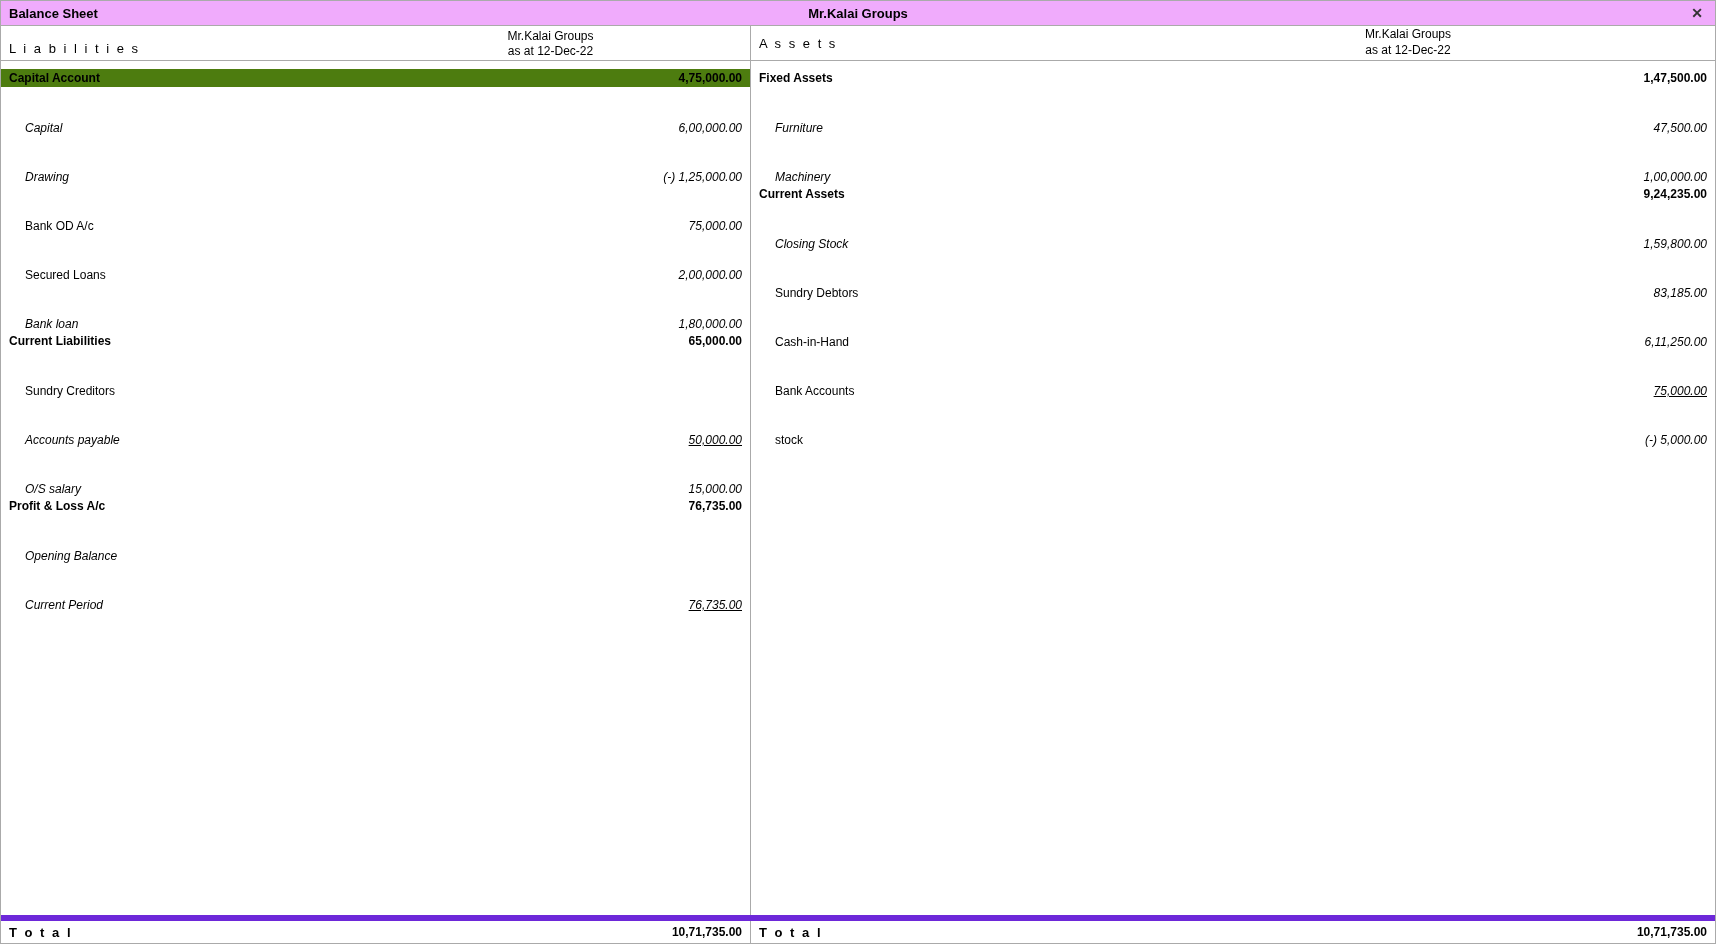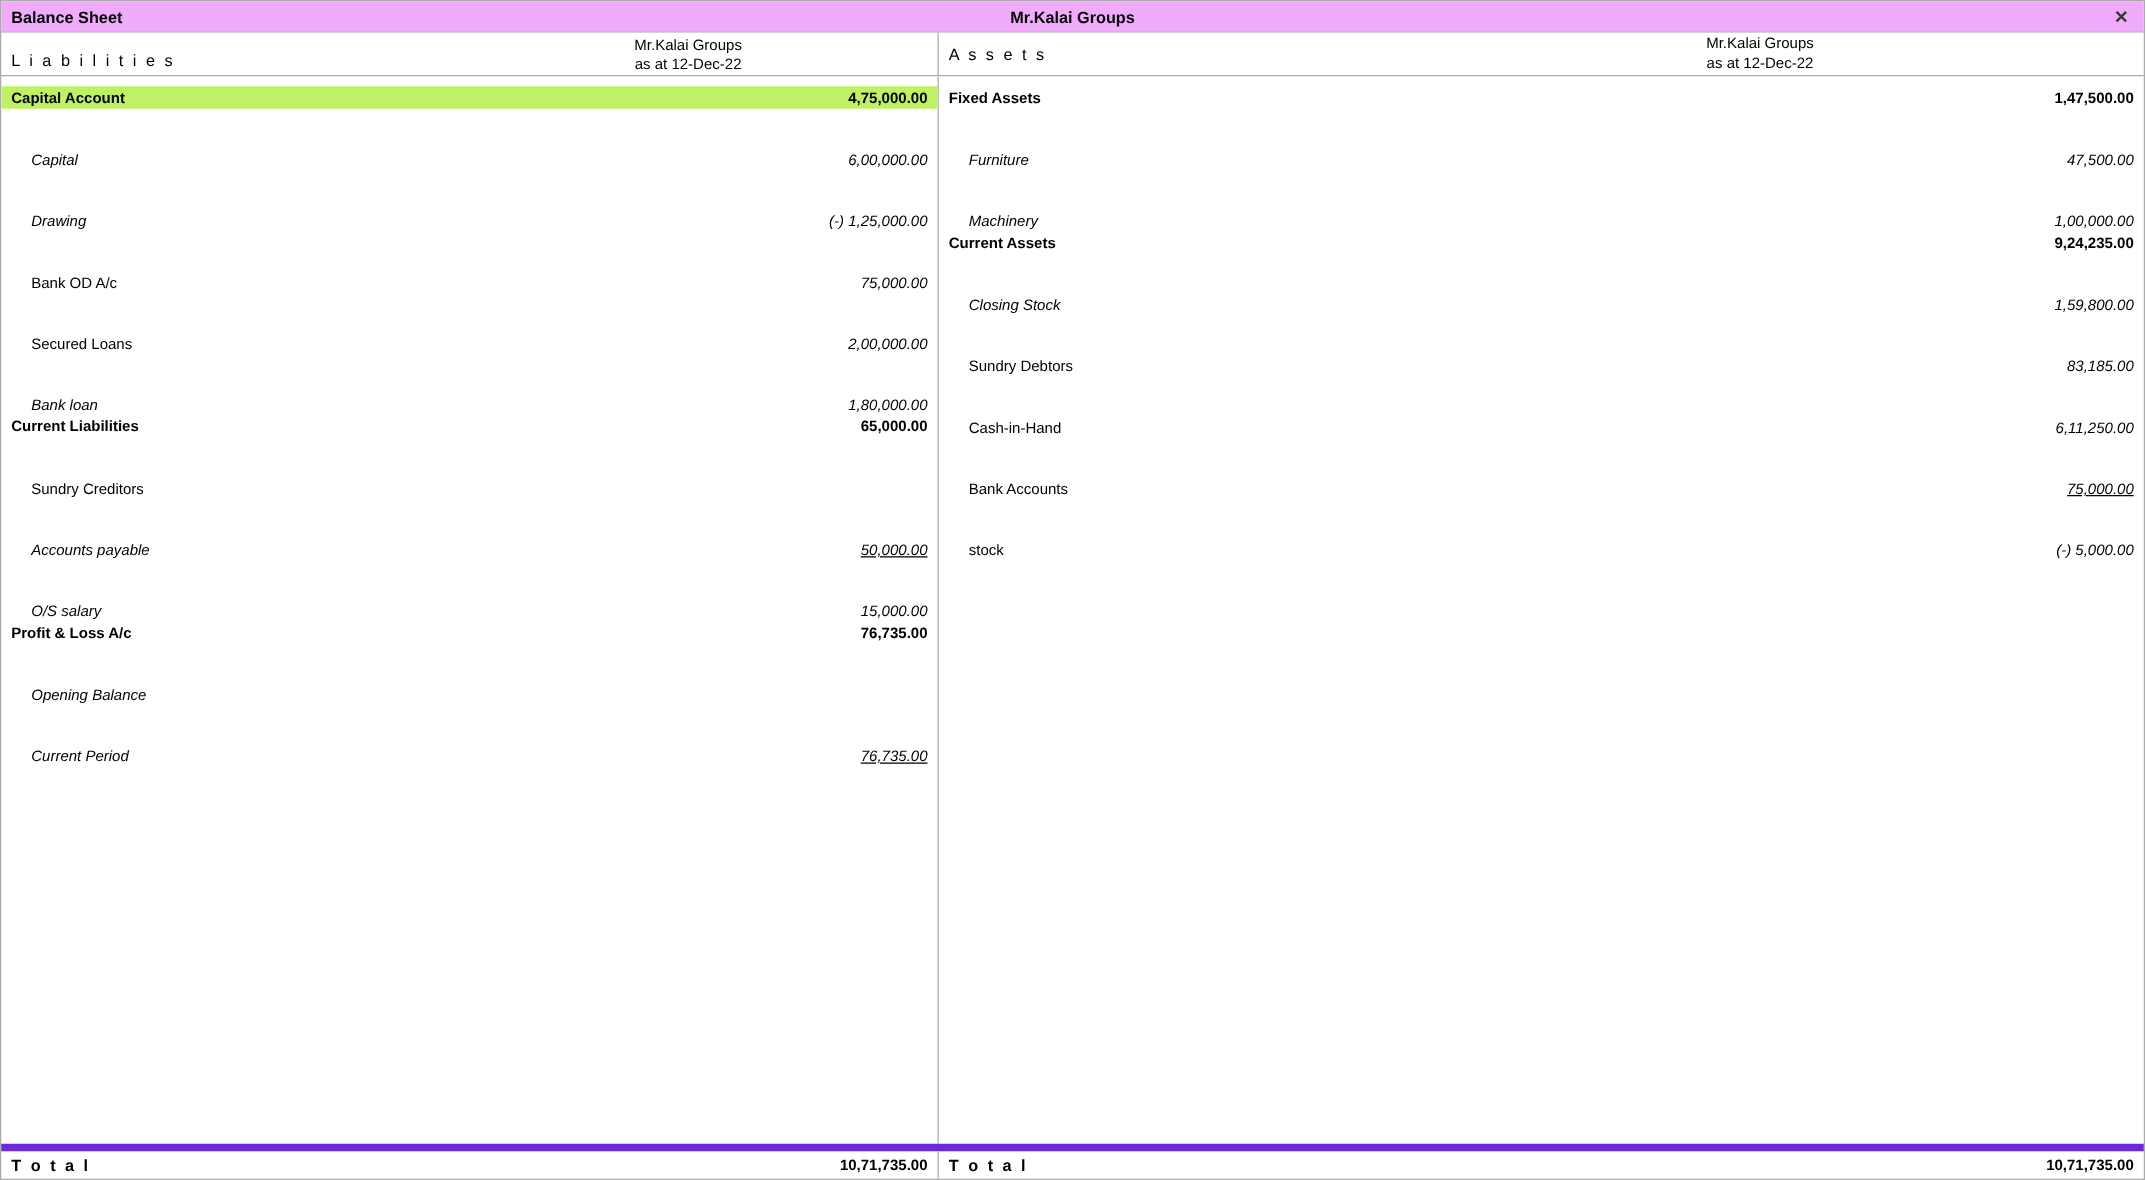--- a/index.html
+++ b/index.html
@@ -105,21 +105,21 @@
       flex: 1;
       padding: 8px 0;
       overflow-y: auto;
     }
     .section-row {
       display: flex;
       align-items: center;
       padding: 2px 8px;
     }
     .section-row.highlighted {
-      background: #bef264;
+      background: #4d7c0f;
       font-weight: bold;
     }
     .section-label {
       flex: 1;
       font-weight: bold;
       font-size: 12px;
     }
     .section-amount {
       width: 120px;
       text-align: right;

